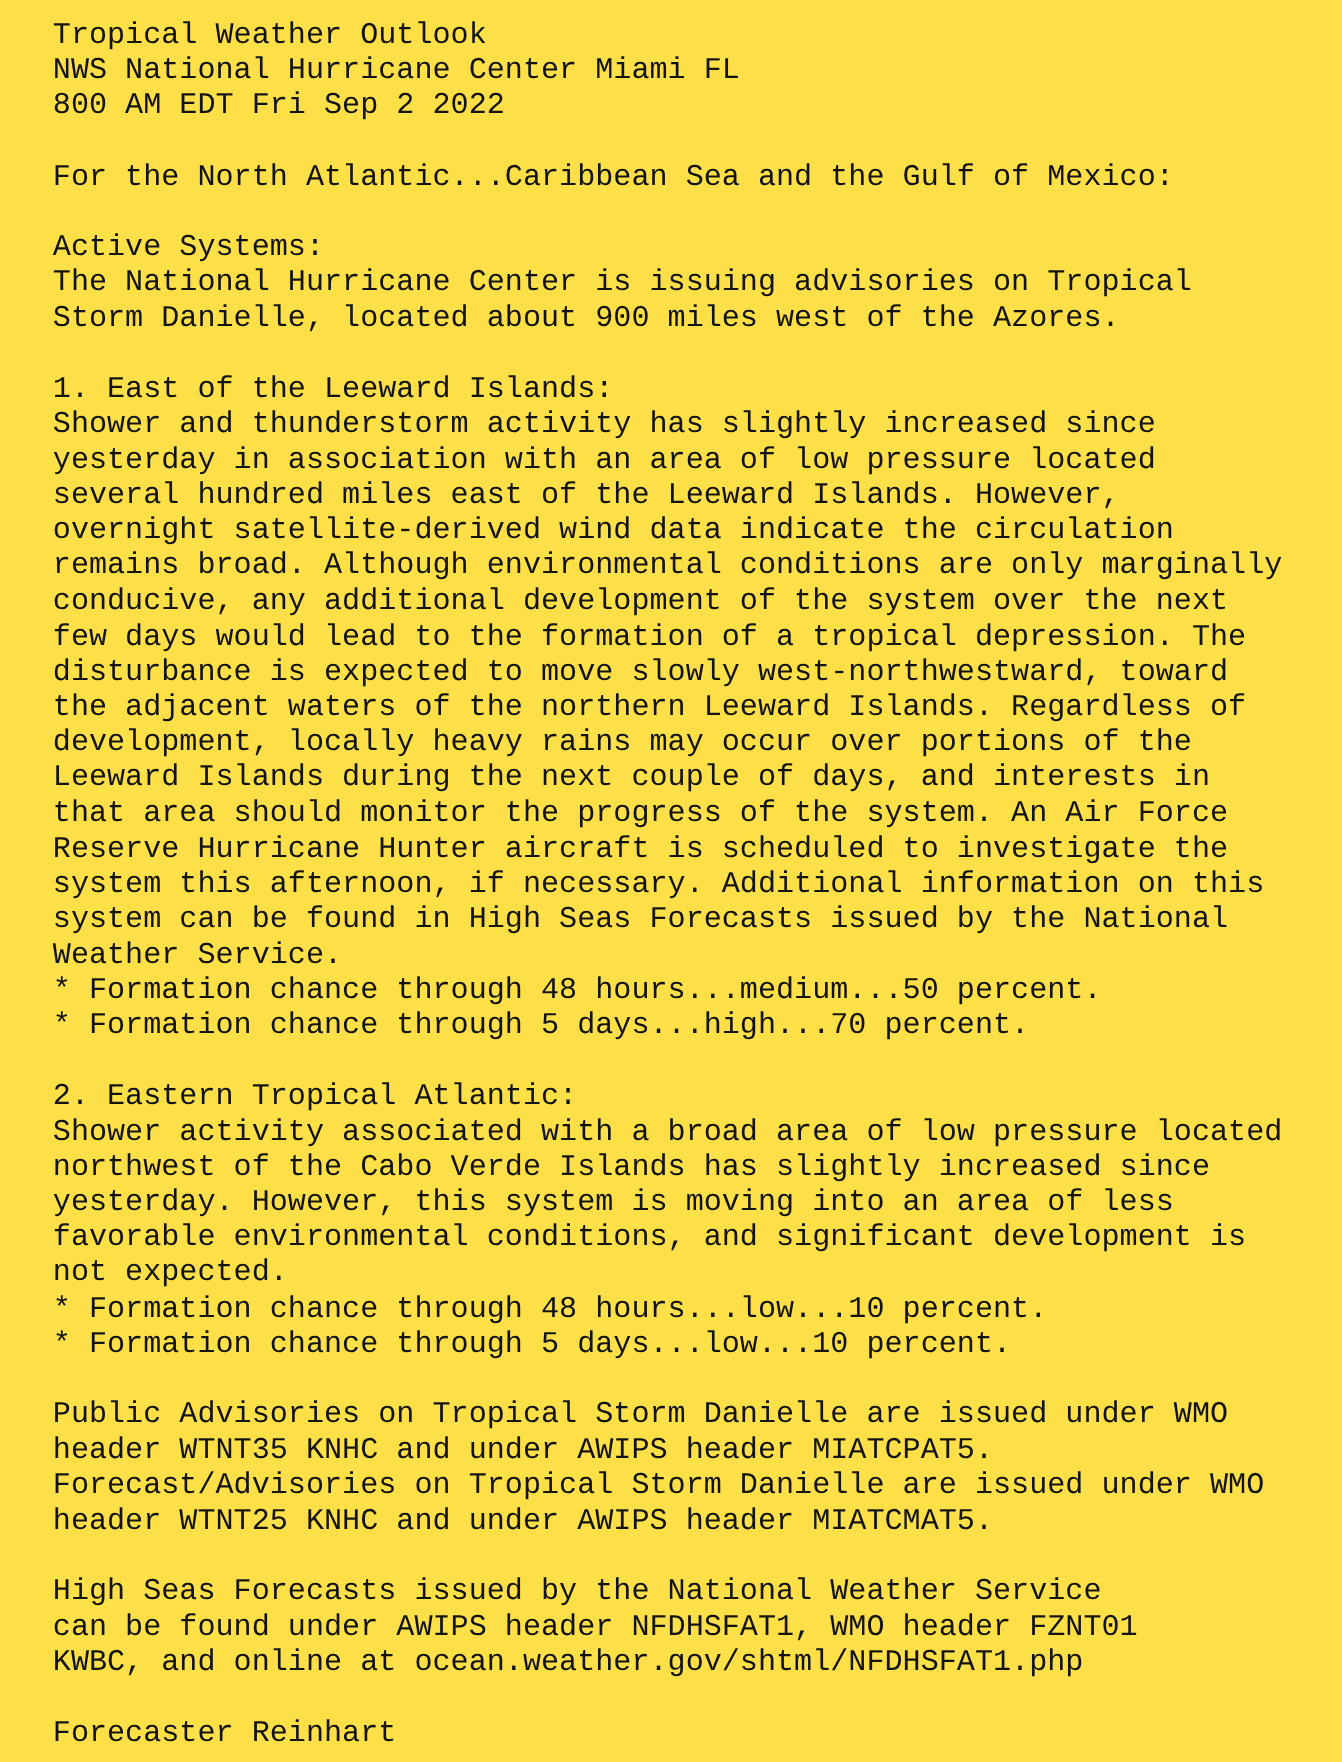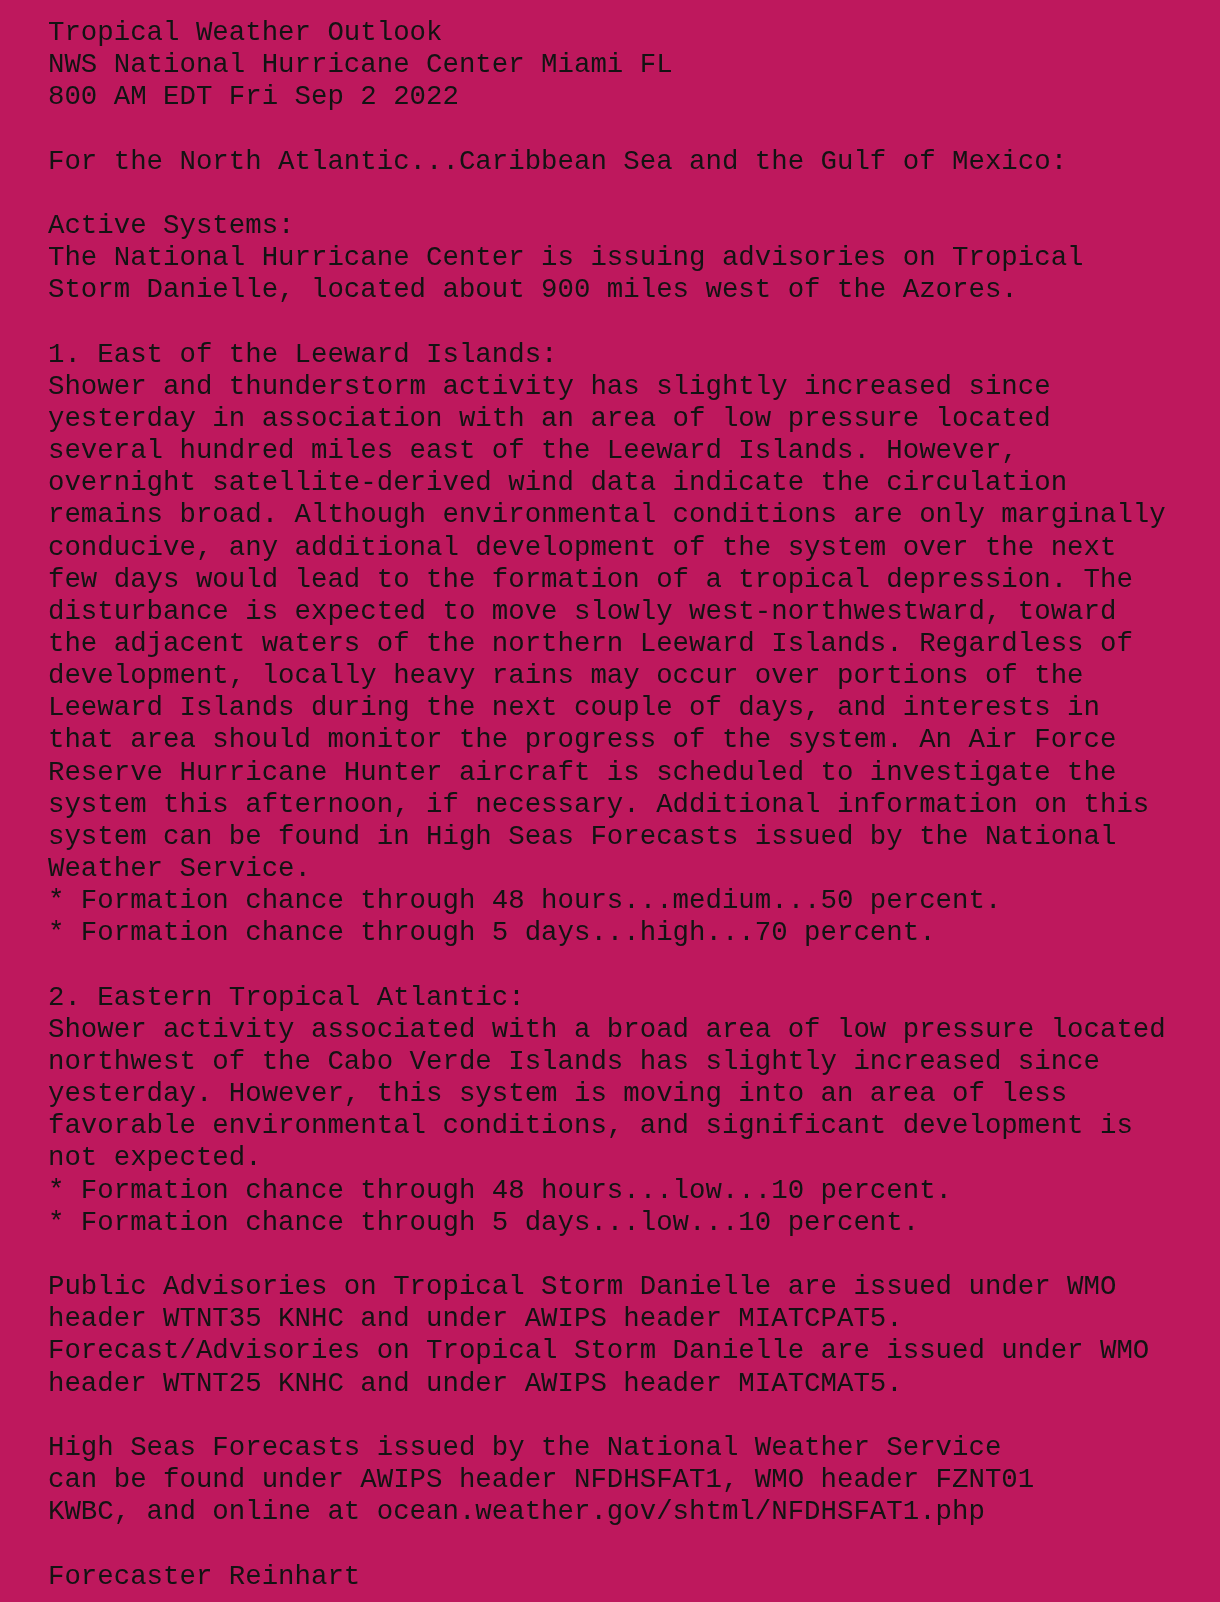--- a/index.html
+++ b/index.html
@@ -9,21 +9,21 @@
   body {
     width: 1220px;
     height: 1602px;
     background: #fdfdfd;
     overflow: hidden;
     font-family: "Liberation Mono", "DejaVu Sans Mono", monospace;
   }
   .document {
     width: 1220px;
     height: 1602px;
-    background: #be185d;
+    background: #fde047;
   }
   .outlook-text {
     margin: 0;
     padding: 17px 8px 0 48px;
     font-family: "Liberation Mono", "DejaVu Sans Mono", monospace;
     font-size: 27.4px;
     line-height: 32.15px;
     color: #131313;
     white-space: pre;
     letter-spacing: 0;

